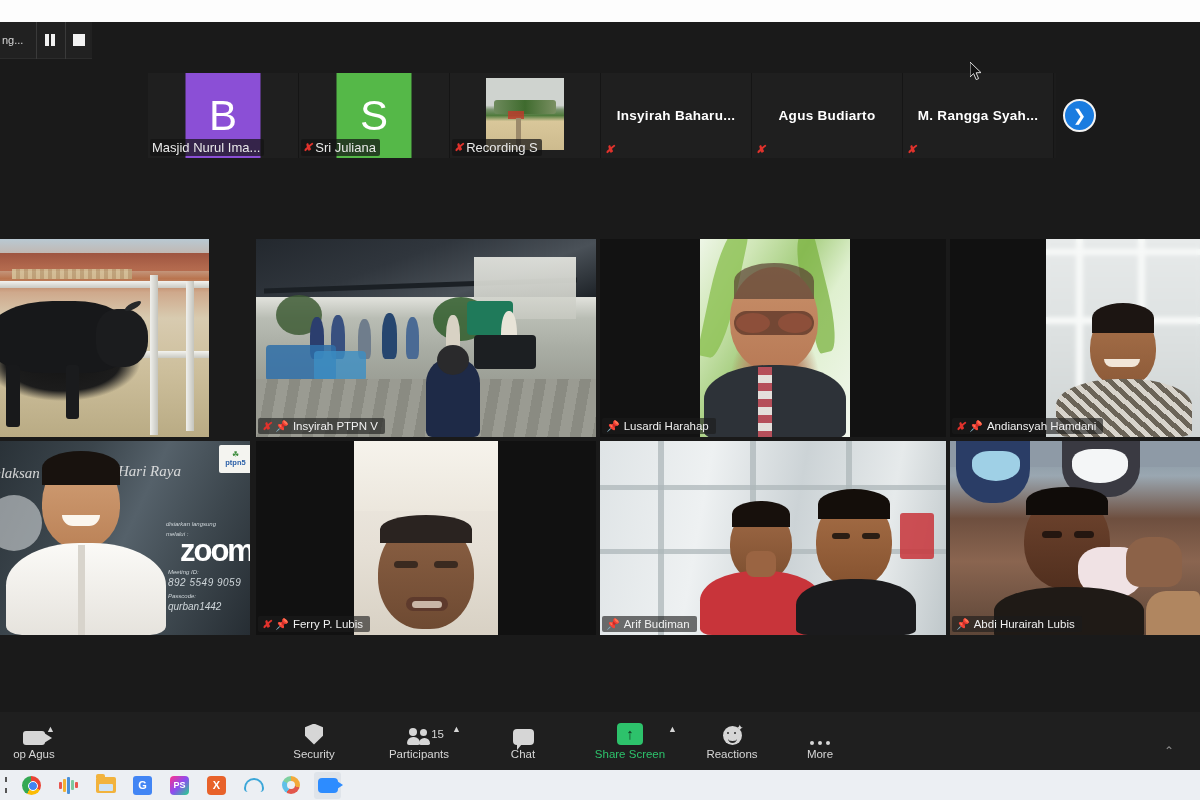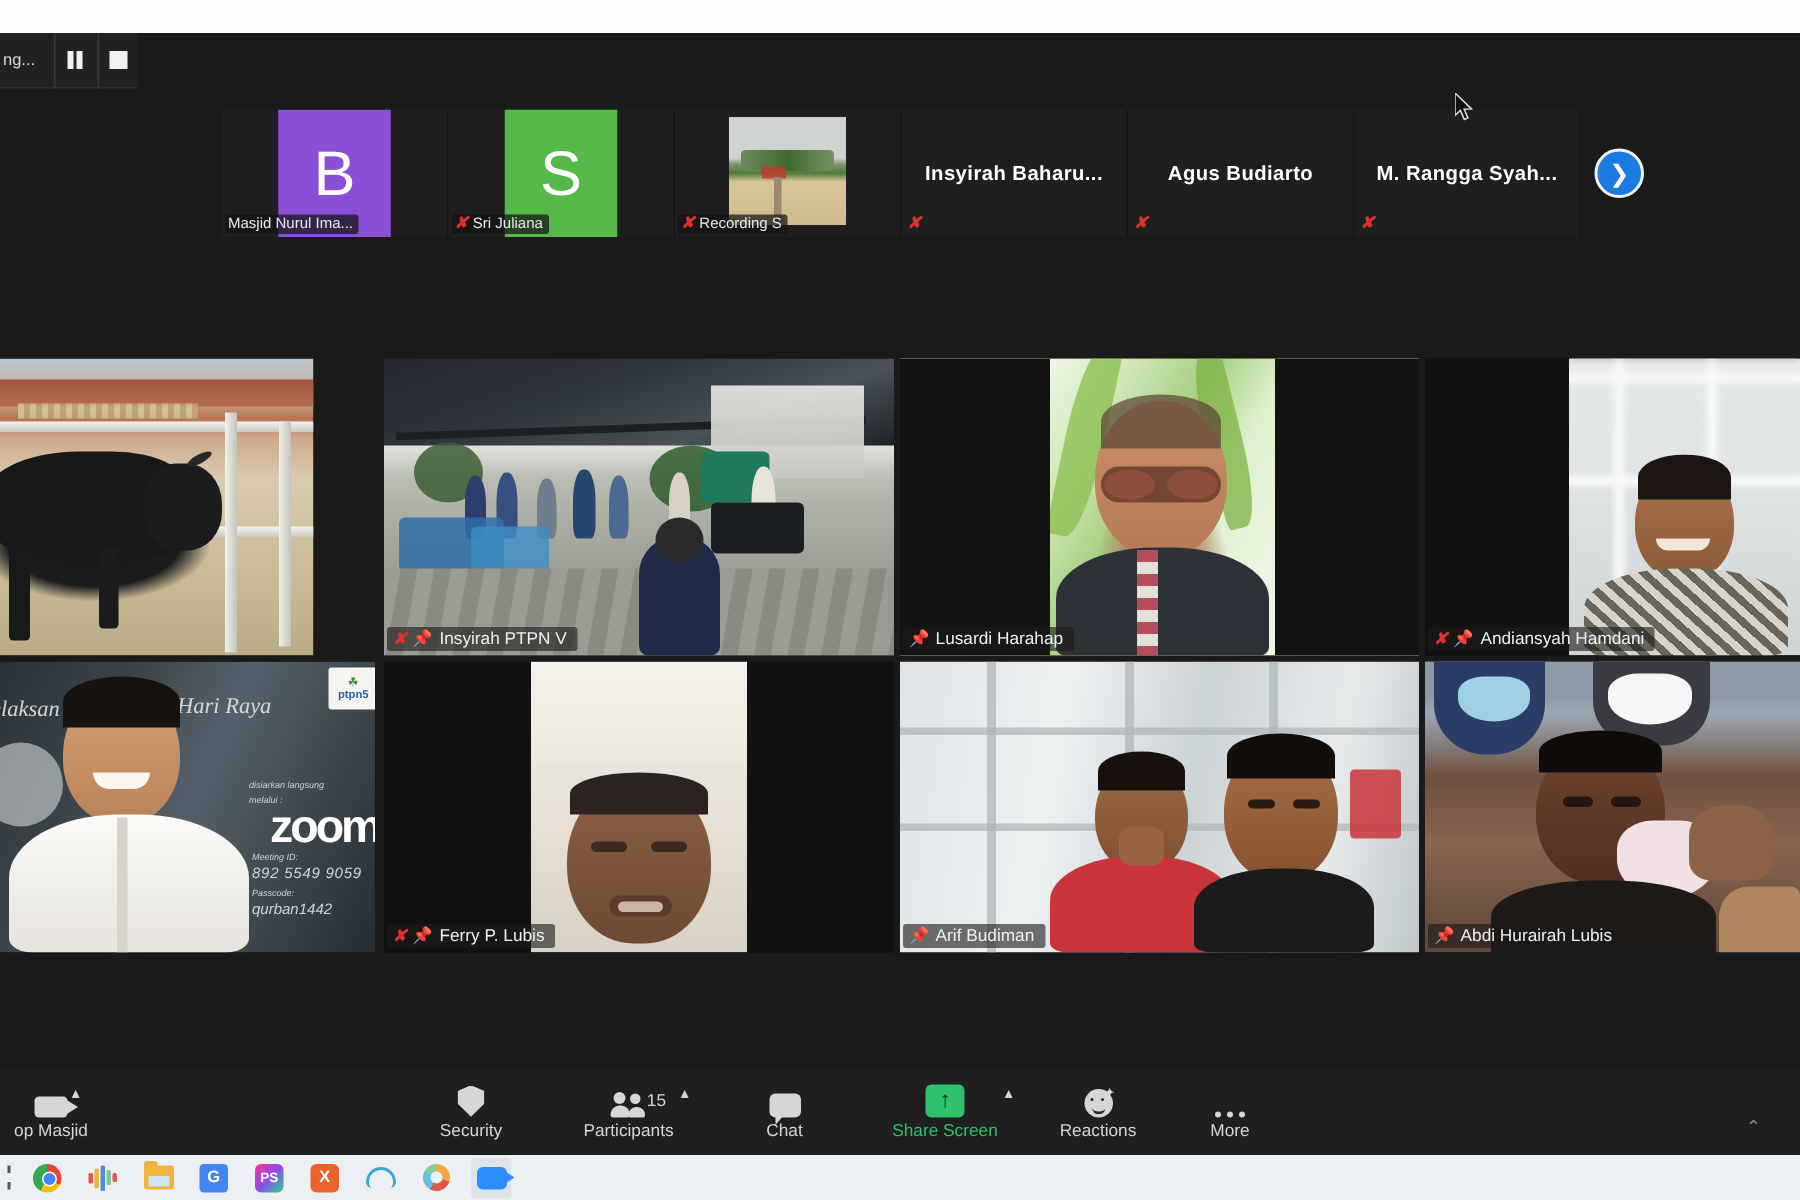--- a/index.html
+++ b/index.html
@@ -50,21 +50,21 @@
   .strip-name-only {
     position: absolute; left: 0; top: 0; width: 100%; height: 100%;
     display: flex; align-items: center; justify-content: center;
     color: #ffffff; font-size: 13.5px; font-weight: bold; letter-spacing: .3px;
   }
   .strip-label {
     position: absolute; left: 2px; bottom: 2px; max-width: 146px;
     display: flex; align-items: center; gap: 3px;
     background: rgba(20,20,20,.72); padding: 1px 4px 1px 2px; border-radius: 2px;
   }
-  .strip-label .nm { color: #e9e9e9; font-size: 10px; white-space: nowrap; }
+  .strip-label .nm { color: #e9e9e9; font-size: 13px; white-space: nowrap; }
   .mute-ico { color: #e0322c; font-size: 11px; font-weight: bold; line-height: 1; font-style: italic; }
   .next-arrow {
     position: absolute; left: 1063px; top: 99px; width: 33px; height: 33px; border-radius: 50%;
     background: #1a7ce0; display: flex; align-items: center; justify-content: center;
     color: #fff; font-size: 16px; border: 2px solid #f3f3f3;
   }
 
   
   .grid { position: absolute; left: 0; top: 239px; width: 1200px; height: 396px; }
   .cell { position: absolute; overflow: hidden; background: #0d0d0d; }
@@ -472,21 +472,21 @@
     </div>
   </div>
 
   <div class="toolbar">
 
     <div class="tb-item" style="margin-left:2px;width:64px">
       <span class="tb-caret" style="left:44px">▲</span>
       <span class="tb-ico">
           <i class="cam-ico"></i>
         </span>
-      <span>op Masjid</span>
+      <span>op Agus</span>
     </div>
 
     <div class="tb-item" style="margin-left:215px;width:66px">
       <span class="tb-ico">
           <i class="shield"></i>
         </span>
       <span>Security</span>
     </div>
 
     <div class="tb-item" style="margin-left:31px;width:82px">

